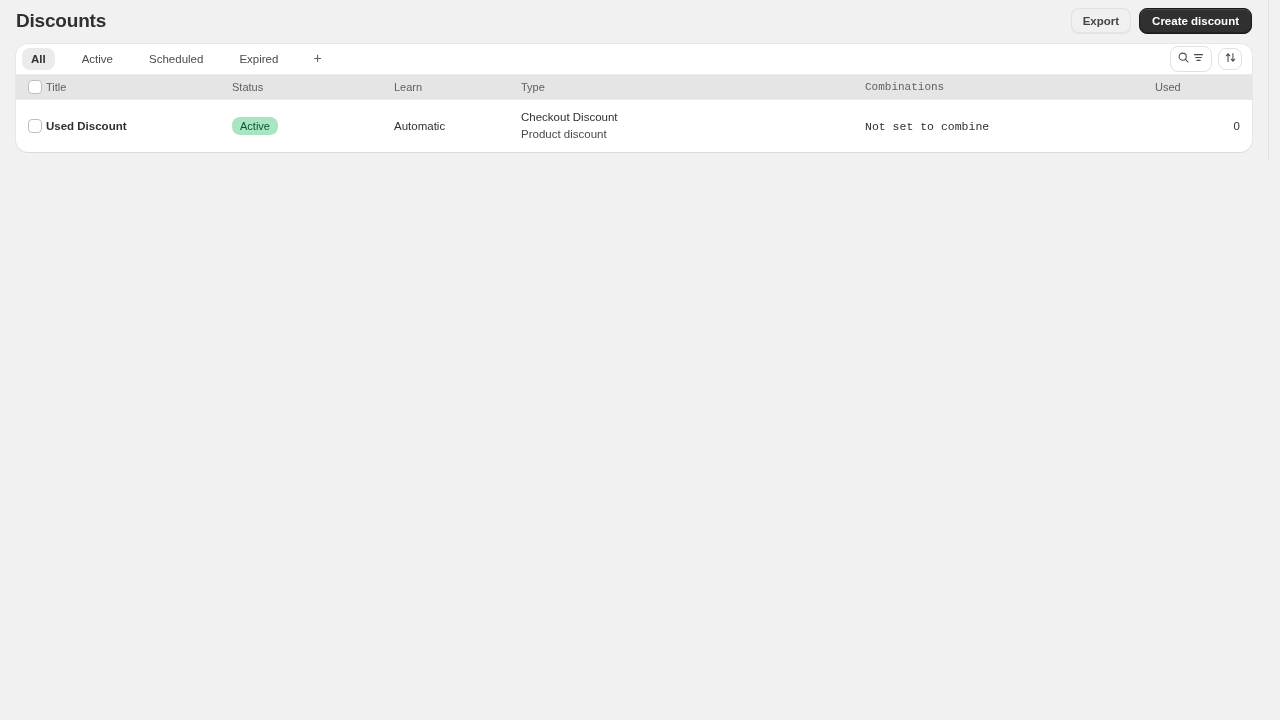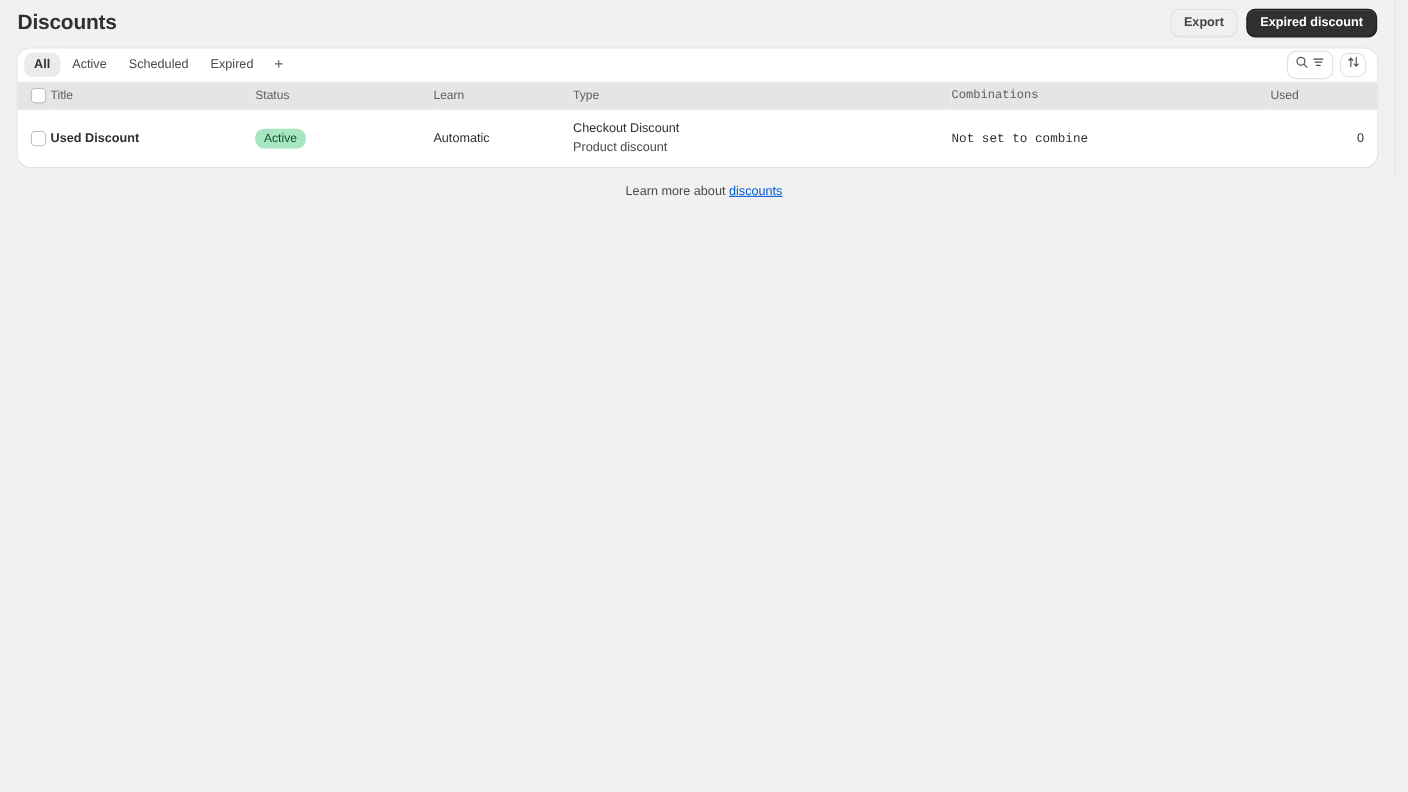--- a/index.html
+++ b/index.html
@@ -75,21 +75,21 @@
   .tabbar {
     display: flex;
     align-items: center;
     justify-content: space-between;
     padding: 5px 6px 5px 6px;
     height: 30px;
   }
   .tabs {
     display: flex;
     align-items: center;
-    gap: 2px;
+    gap: 18px;
   }
   .tab {
     font-size: 11.5px;
     color: #4a4a4a;
     padding: 4px 9px;
     border-radius: 8px;
     cursor: pointer;
     line-height: 14px;
     white-space: nowrap;
   }
@@ -219,21 +219,21 @@
 </style>
 </head>
 <body>
 
 <div class="page">
 
   <div class="page-header">
     <h1 class="page-title">Discounts</h1>
     <div class="header-actions">
       <button class="btn btn-secondary">Export</button>
-      <button class="btn btn-primary">Expired discount</button>
+      <button class="btn btn-primary">Create discount</button>
     </div>
   </div>
 
   <div class="card">
 
     <div class="tabbar">
       <div class="tabs">
         <div class="tab selected">All</div>
         <div class="tab">Active</div>
         <div class="tab">Scheduled</div>
@@ -295,18 +295,15 @@
             <div class="type-line1">Checkout Discount</div>
             <div class="type-line2">Product discount</div>
           </td>
           <td class="col-comb comb-cell">Not set to combine</td>
           <td class="col-used used-cell">0</td>
         </tr>
       </tbody>
     </table>
   </div>
 
-  <div class="card-footer">
-    <span>Learn more about </span><a href="#">discounts</a>
-  </div>
 
   <div class="scroll-line"></div>
 </div>
 
 </body></html>

